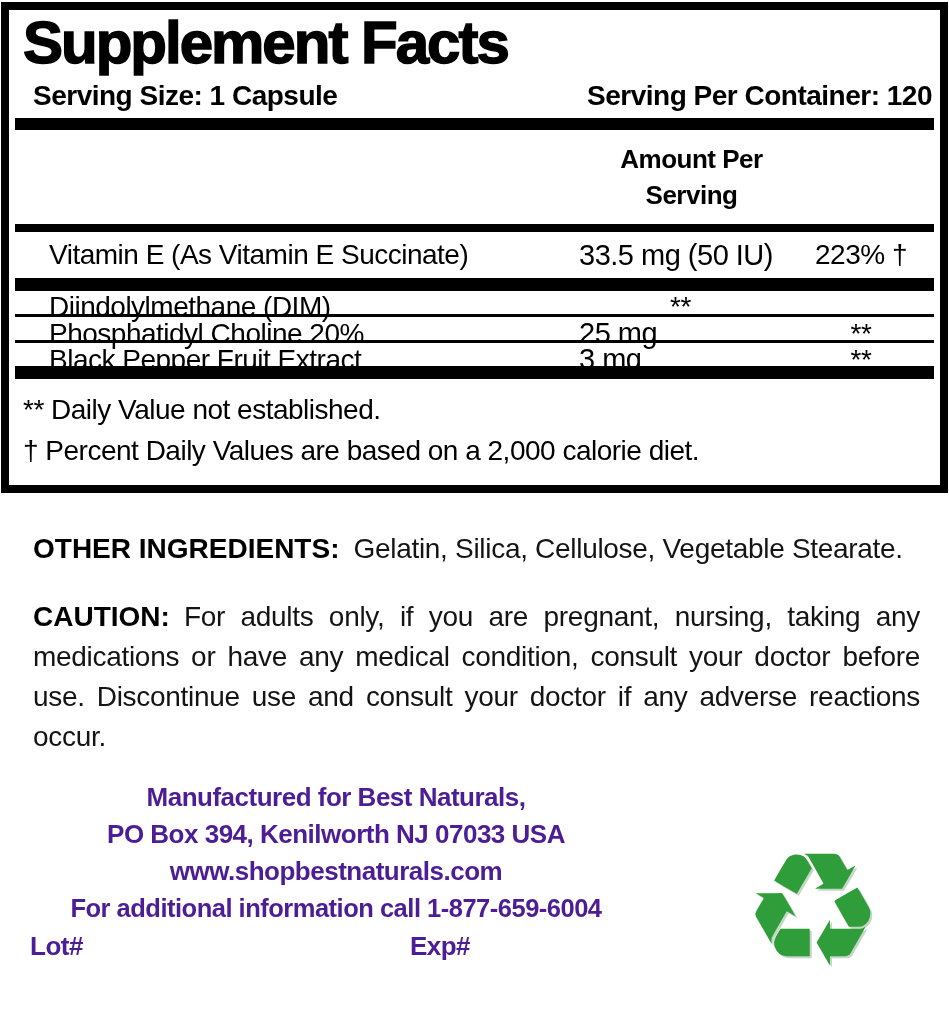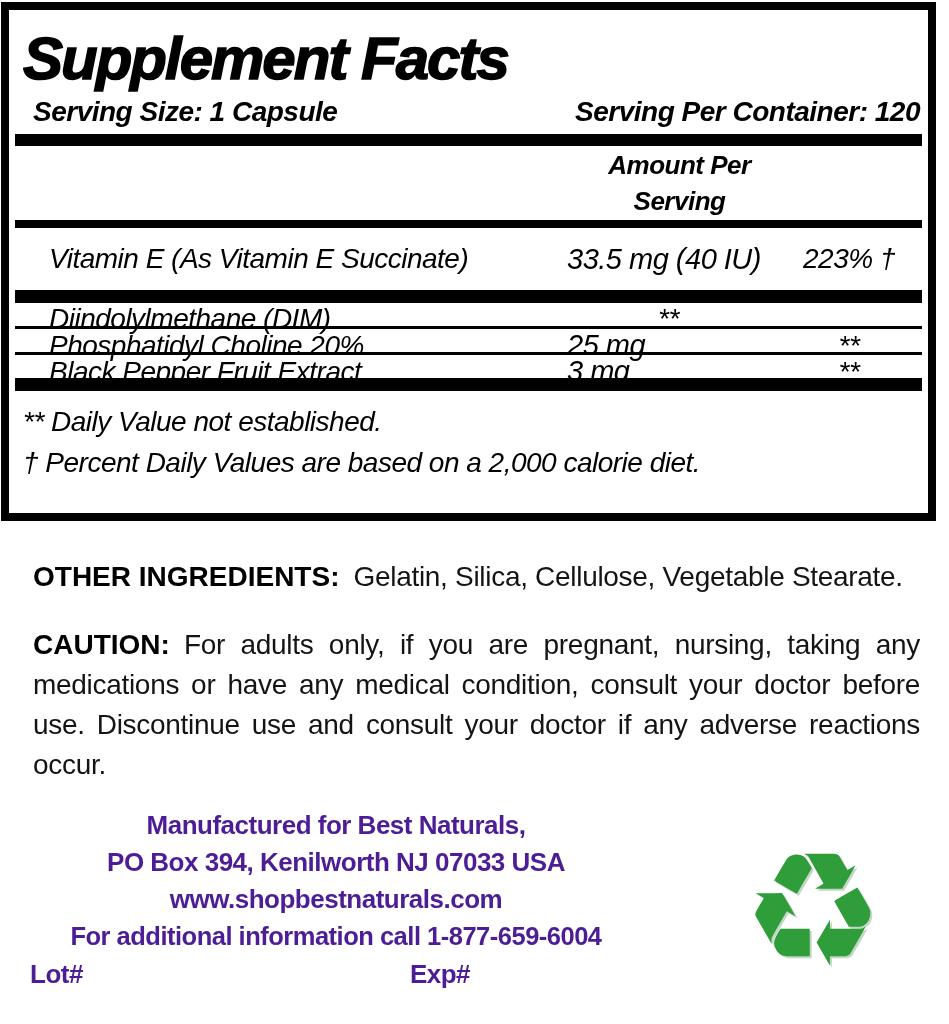--- a/index.html
+++ b/index.html
@@ -1,35 +1,35 @@
 <!DOCTYPE html>
 <html><head>
 <meta charset="utf-8">
 <style>
   * { margin:0; padding:0; box-sizing:border-box; }
   html,body { width:949px; height:1024px; background:#ffffff; overflow:hidden; }
   body { font-family:"Liberation Sans", sans-serif; color:#000; }
   .label-root { position:relative; width:949px; height:1024px; background:#fff; }
 
   
-  .facts-panel { margin:2px 13px 0 1px; border:8px solid #000; padding:16px 6px; background:#fff;font-style:italic; }
+  .facts-panel { margin:2px 1px 0 1px; border:8px solid #000; padding:0 6px; background:#fff; }
   .panel-title { font-size:60px; font-weight:800; letter-spacing:-2px; line-height:66px; height:68px; padding-left:8px; -webkit-text-stroke:1.5px #000; }
   .serving-row { display:flex; justify-content:space-between; align-items:flex-end; height:40px; padding:0 2px 6px 18px; font-size:28px; font-weight:700; letter-spacing:-0.5px;gap:48px; }
   .bar { width:100%; background:#000; }
   .bar-12 { height:12px; }
   .bar-8  { height:8px;  }
   .bar-13 { height:13px; }
   .sep    { height:3px;  }
 
   .grid { display:grid; grid-template-columns:1fr 215px 146px; align-items:center; }
-  .hdr-row { height:74px; align-items:center; }
+  .hdr-row { height:94px; align-items:center; }
   .hdr { font-weight:700; font-size:26px; line-height:36px; text-align:center; letter-spacing:-0.5px; }
   .hdr.amount { padding-left:22px; }
 
-  .data-row { height:62px; font-size:28px; letter-spacing:-0.5px; }
+  .data-row { height:46px; font-size:28px; letter-spacing:-0.5px; }
   .data-row.slim { height:23px; }
   .cell-name { padding-left:34px; }
   .cell-amount { padding-left:6px; font-size:29px; }
   .cell-dv { text-align:center; font-size:28px; }
 
   .footnotes { padding:10px 8px 14px 8px; font-size:28px; line-height:41px; letter-spacing:-0.5px; }
 
   
   .para { margin:36px 29px 0 33px; font-size:28px; line-height:40px; text-align:justify; color:#141414; letter-spacing:-0.3px; }
   .para.caution { margin-top:28px; }
@@ -63,21 +63,21 @@
 
     <div class="grid hdr-row">
       <div></div>
       <div class="hdr amount">Amount Per Serving</div>
     </div>
 
     <div class="bar bar-8"></div>
 
     <div class="grid data-row">
       <div class="cell-name">Vitamin E (As Vitamin E Succinate)</div>
-      <div class="cell-amount">33.5 mg (40 IU)</div>
+      <div class="cell-amount">33.5 mg (50 IU)</div>
       <div class="cell-dv">223% †</div>
     </div>
 
     <div class="bar bar-13"></div>
 
     <div class="grid data-row slim">
       <div class="cell-name">Diindolylmethane (DIM)</div>
       <div class="cell-dv">**</div>
     </div>
 

